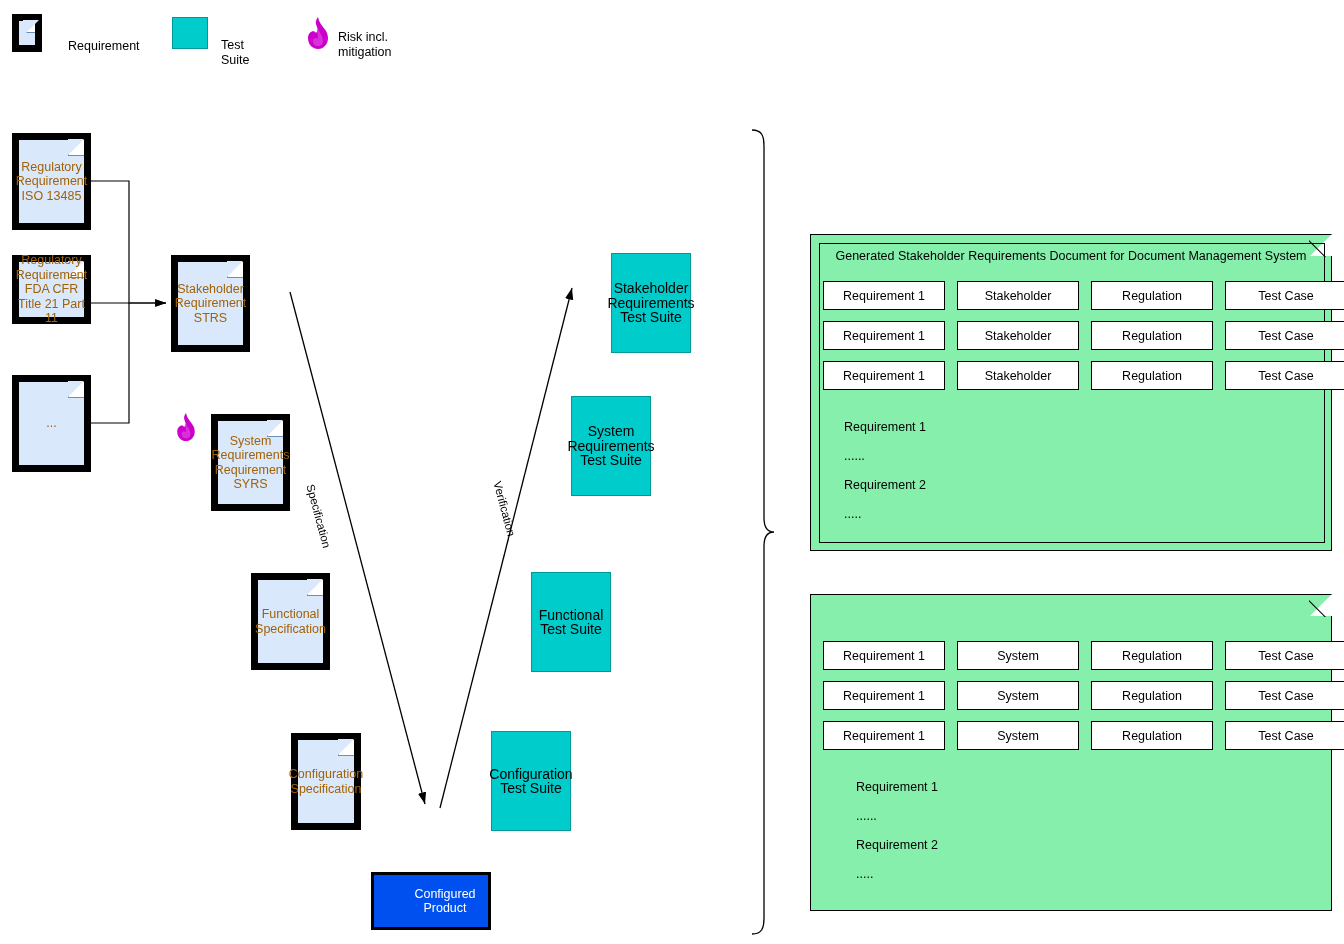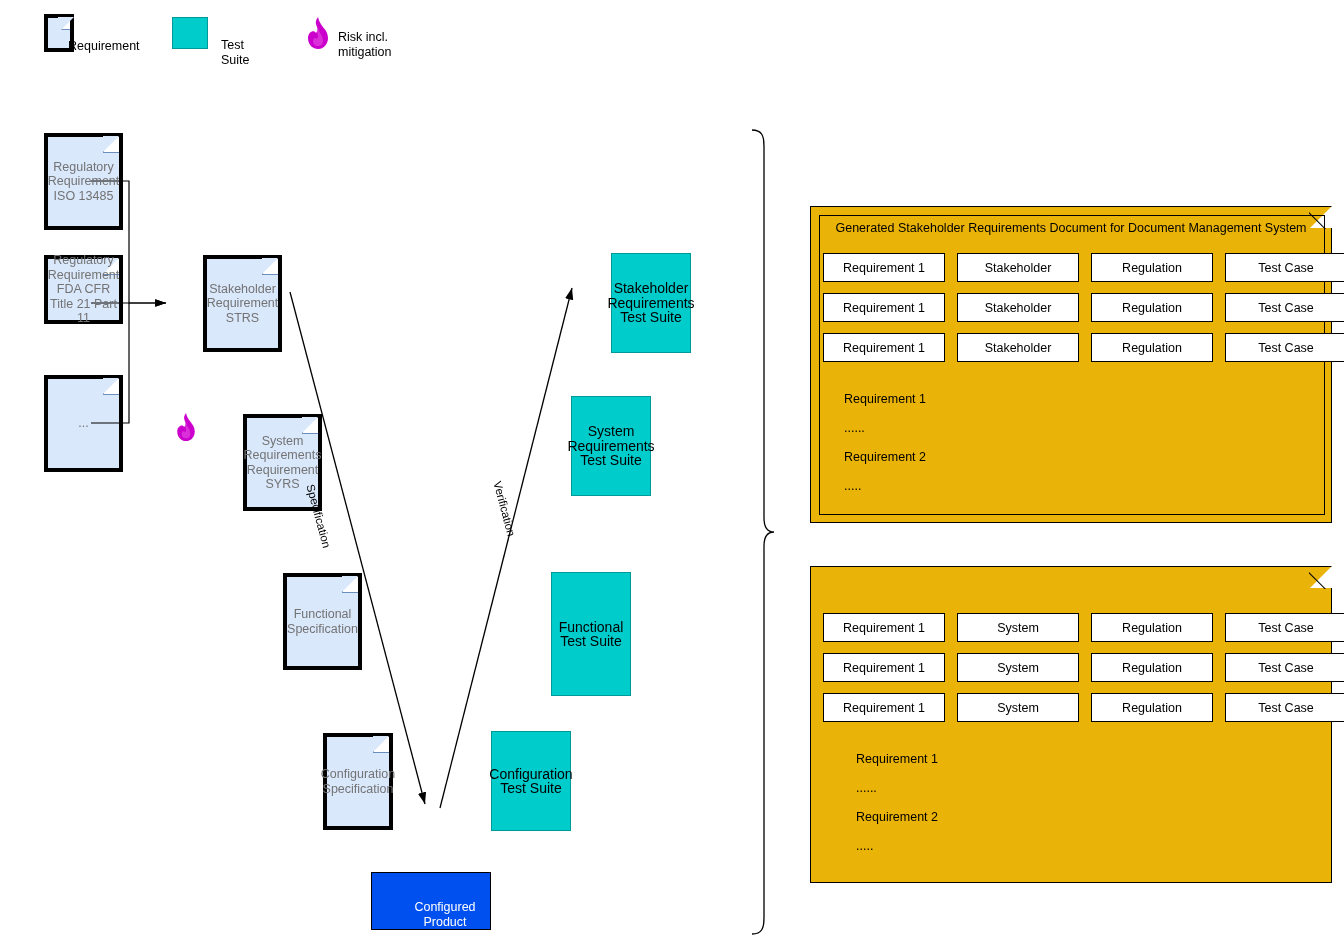--- a/index.html
+++ b/index.html
@@ -36,31 +36,30 @@
   }
   .legend-label {
     font-size: 12.5px;
     line-height: 15px;
     color: #000;
   }
 
   
   .doc {
     background: #dae8fc;
-    border: 4px solid #000000;
+    border: 7px solid #000000;
     position: absolute;
     display: flex;
     align-items: center;
     justify-content: center;
     text-align: center;
     font-size: 12.5px;
     line-height: 14.5px;
-    color: #737373;
-    box-sizing: border-box;
-    margin-left: 32px;
+    color: #a16207;
+    box-sizing: border-box;
   }
   .doc .fold {
     position: absolute;
     top: 0; right: 0;
     width: 15px; height: 15px;
     background: #ffffff;
     border-left: 1px solid #6c8ebf;
     border-bottom: 1px solid #6c8ebf;
   }
   .doc .fold::after {
@@ -82,39 +81,40 @@
     align-items: center;
     justify-content: center;
     text-align: center;
     font-size: 14px;
     line-height: 14.5px;
     color: #000;
     box-sizing: border-box;
   }
   .product {
     background: #0050ef;
-    border: 1px solid #000000;
+    border: 3px solid #000000;
     position: absolute;
     display: flex;
-    align-items: flex-end;
+    align-items: center;
     justify-content: center;
     text-align: center;
     font-size: 12.5px;
     line-height: 14.5px;
     color: #ffffff;
     box-sizing: border-box;
     padding-left: 28px;
   }
 
   
   .gendoc {
     position: absolute;
-    background: #eab308;
+    background: #86efac;
     border: 1px solid #000000;
     box-sizing: border-box;
+    margin-top: 28px;
   }
   .gendoc .corner {
     position: absolute;
     top: -1px; right: -1px;
     width: 0; height: 0;
     border-left: 22px solid transparent;
     border-bottom: 22px solid #ffffff;
   }
   .gendoc .corner-line {
     position: absolute;
@@ -244,21 +244,21 @@
   </div>
 
   <div class="suite" style="left:611px; top:253px; width:80px; height:100px;">
     <div>Stakeholder Requirements Test Suite</div>
   </div>
 
   <div class="suite" style="left:571px; top:396px; width:80px; height:100px;">
     <div>System Requirements Test Suite</div>
   </div>
 
-  <div class="suite" style="left:531px; top:572px; width:80px; height:124px;margin-left:20px;">
+  <div class="suite" style="left:531px; top:572px; width:80px; height:100px;">
     <div>Functional Test Suite</div>
   </div>
 
   <div class="suite" style="left:491px; top:731px; width:80px; height:100px;">
     <div>Configuration Test Suite</div>
   </div>
 
   <div class="product" style="left:371px; top:872px; width:120px; height:58px;">
     <div>Configured Product</div>
   </div>

